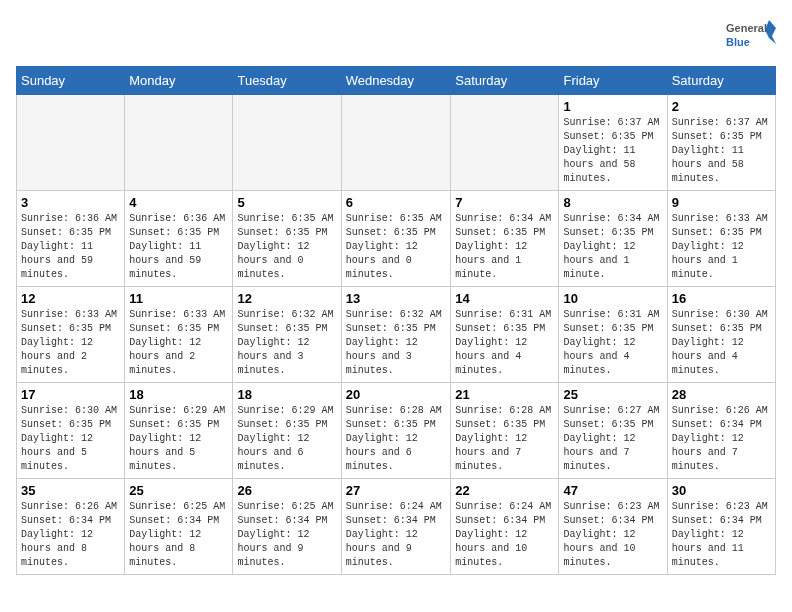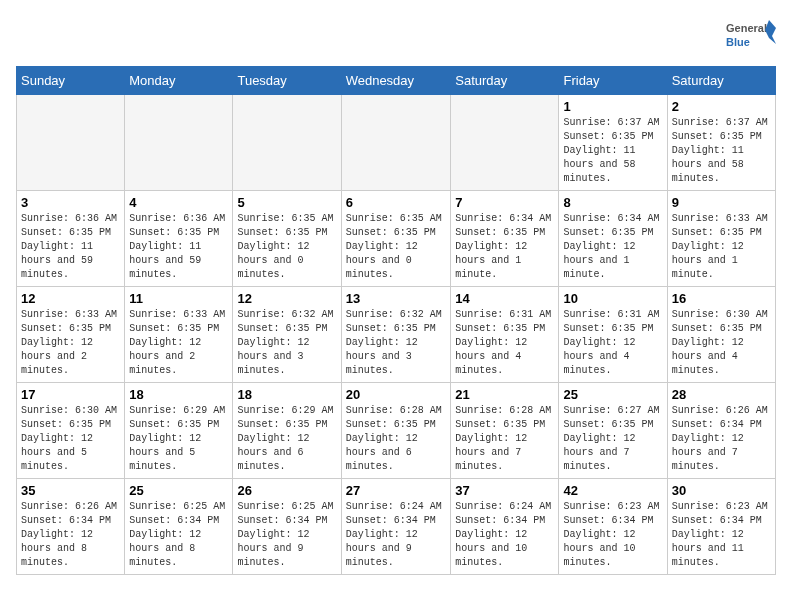--- a/index.html
+++ b/index.html
@@ -276,27 +276,27 @@
 Sunset: 6:34 PM
 Daylight: 12 hours and 9 minutes.</div>
         </td>
         <td>
           <span class="day-num">27</span>
           <div class="day-info">Sunrise: 6:24 AM
 Sunset: 6:34 PM
 Daylight: 12 hours and 9 minutes.</div>
         </td>
         <td>
-          <span class="day-num">37</span>
+          <span class="day-num">22</span>
           <div class="day-info">Sunrise: 6:24 AM
 Sunset: 6:34 PM
 Daylight: 12 hours and 10 minutes.</div>
         </td>
         <td>
-          <span class="day-num">42</span>
+          <span class="day-num">47</span>
           <div class="day-info">Sunrise: 6:23 AM
 Sunset: 6:34 PM
 Daylight: 12 hours and 10 minutes.</div>
         </td>
         <td>
           <span class="day-num">30</span>
           <div class="day-info">Sunrise: 6:23 AM
 Sunset: 6:34 PM
 Daylight: 12 hours and 11 minutes.</div>
         </td>

